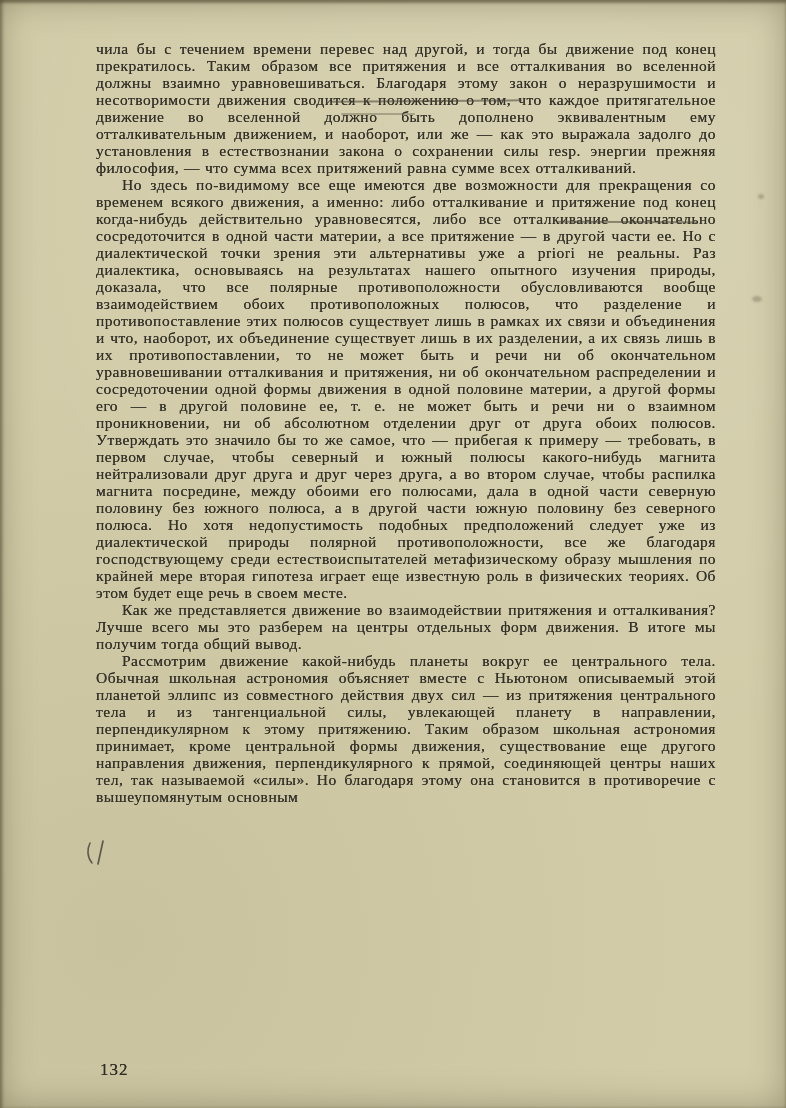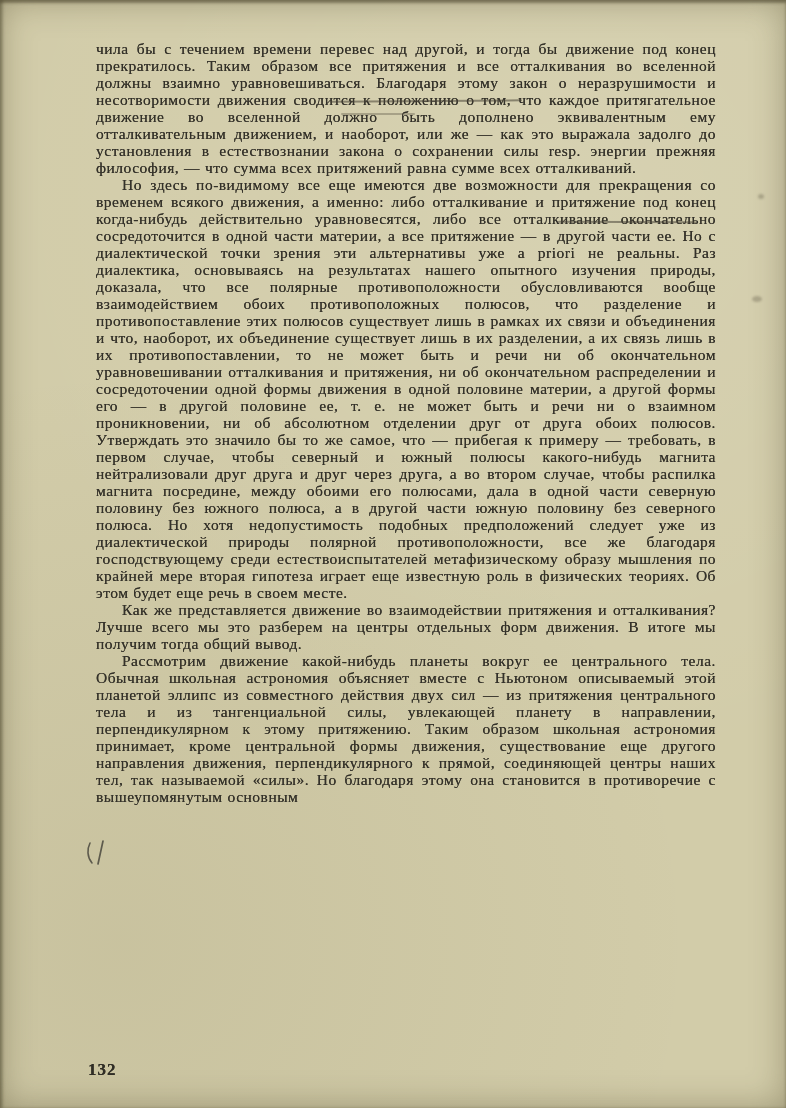--- a/index.html
+++ b/index.html
@@ -40,24 +40,24 @@
   }
   .para {
     margin: 0;
     text-indent: 26px;
   }
   .para.first {
     text-indent: 0;
   }
   .pagenum {
     position: absolute;
-    left: 88px;
+    left: 100px;
     top: 1060px;
     font-size: 17px;
-    font-weight: bold;
+    font-weight: normal;
     letter-spacing: 1px;
     color: #2f2d26;
     text-shadow: 0 0 0.5px rgba(45,40,28,0.85);
   }
   .underline {
     position: absolute;
     height: 2px;
     background: rgba(72,68,55,0.55);
     border-radius: 2px;
   }

